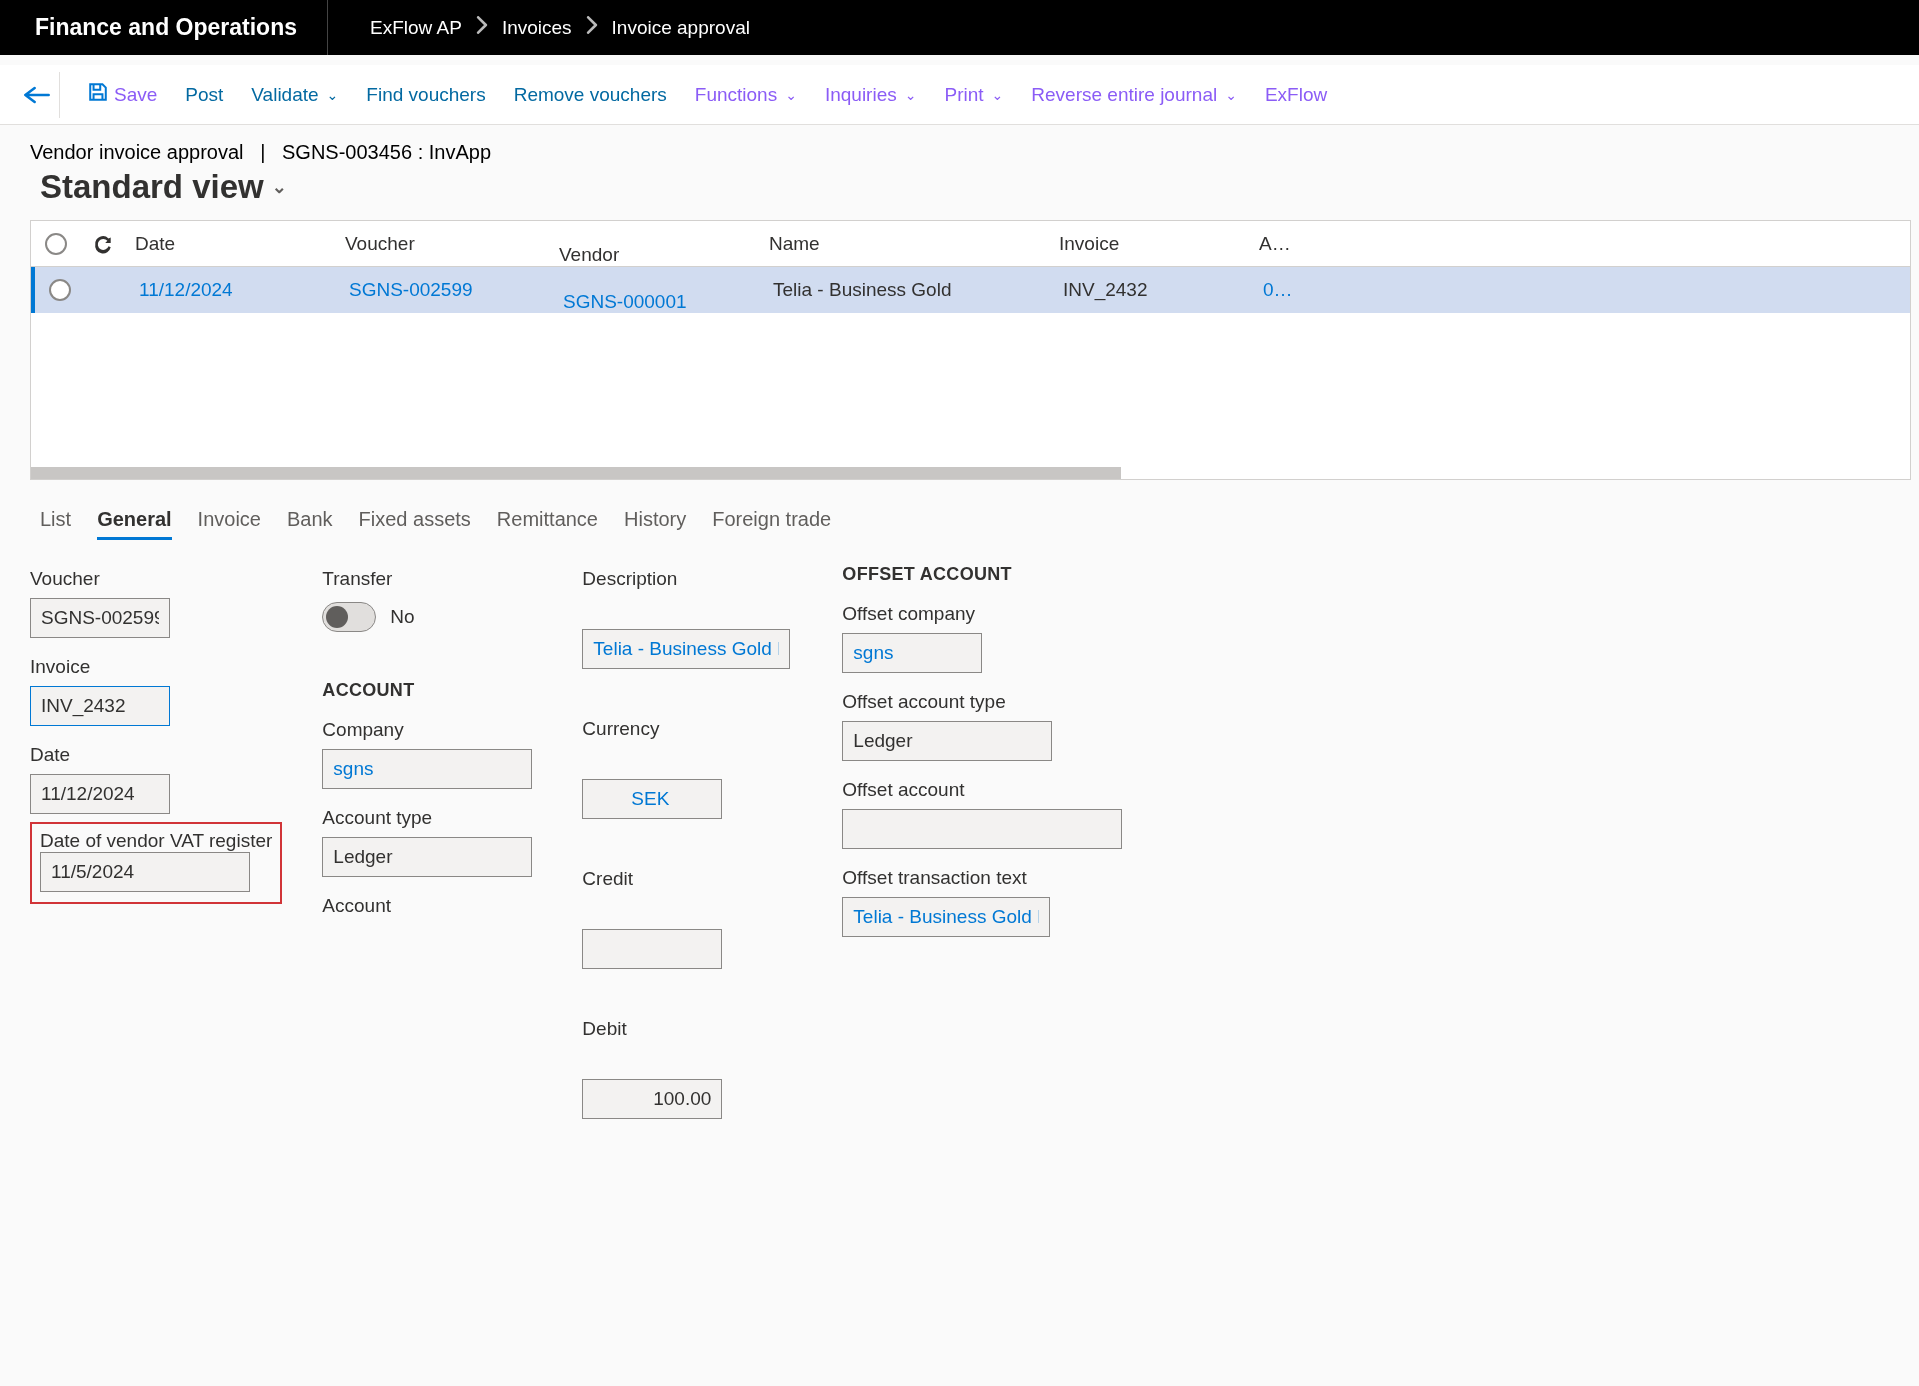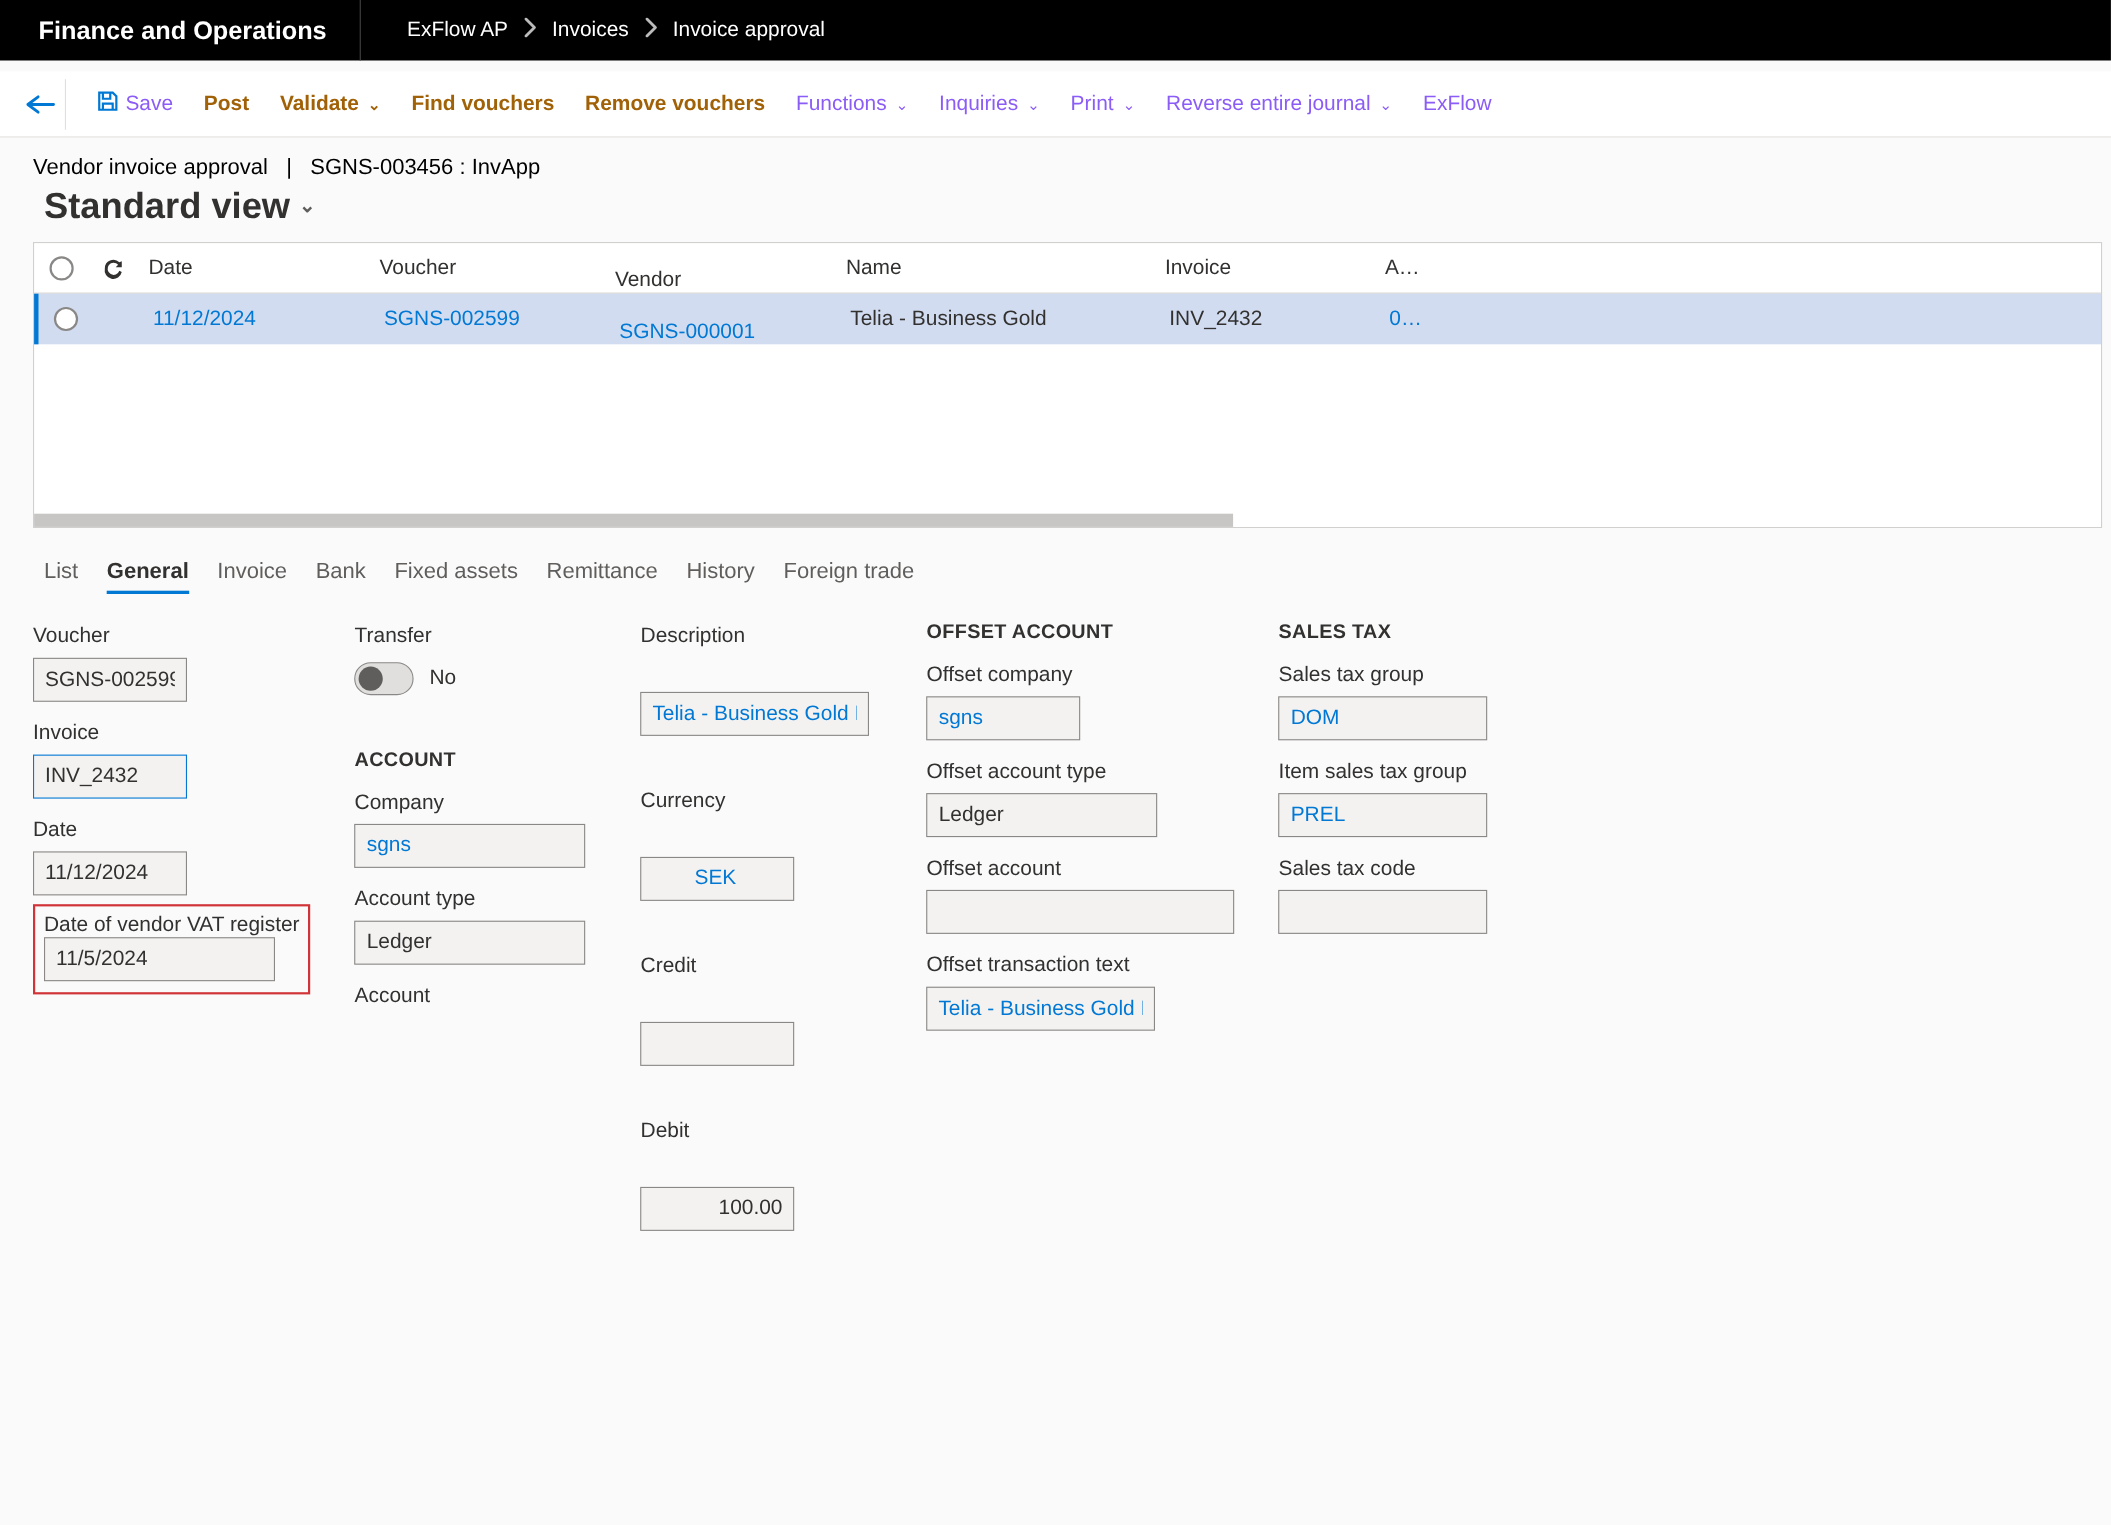--- a/index.html
+++ b/index.html
@@ -53,21 +53,21 @@
       border-right:1px solid #e1dfdd;
     }
     .action {
       display: flex;
       align-items: center;
       gap: 6px;
       cursor: pointer;
       color: #8b5cf6;
       white-space: nowrap;
     }
-    .action.dim { color: #a16207; font-weight: bold; }
+    .action.dim { color: #0369a1; }
     .action .chev { font-size: 14px; margin-left:2px; }
     .save-icon { color: #0078d4; }
     
     .ctx-header { padding: 16px 30px 4px 30px; color:#000000; font-size:20px; }
     .view-title { padding: 0 30px 14px 40px; font-size:33px; font-weight:600; display:flex; align-items:center; gap:8px; }
     .view-chev { font-size:18px; color:#605e5c; }
     
     .grid-wrap { margin: 0 8px 0 30px; background:#fff; border:1px solid #d2d0ce; height: 260px; overflow:hidden; }
     .grid-head, .grid-row { display:flex; align-items:center; }
     .grid-head { height:46px; border-bottom:1px solid #d2d0ce; }
@@ -291,23 +291,14 @@
     <div class="field-lbl">Offset company</div>
     <input class="inp linkish" style="width: 140px;" value="sgns">
     <div class="field-lbl">Offset account type</div>
     <input class="inp wide" value="Ledger" style="">
     <div class="field-lbl">Offset account</div>
     <input class="inp" style="width: 280px;" value="">
     <div class="field-lbl">Offset transaction text</div>
     <input class="inp linkish" style="width: 208px;" value="Telia - Business Gold I...">
   </div>
 
-  <div class="form-col" style="min-width:190px;">
-    <div class="sec-lbl" style="margin-top:6px;">SALES TAX</div>
-    <div class="field-lbl">Sales tax group</div>
-    <input class="inp linkish" style="width: 190px;" value="DOM">
-    <div class="field-lbl">Item sales tax group</div>
-    <input class="inp linkish" style="width: 190px;" value="PREL">
-    <div class="field-lbl">Sales tax code</div>
-    <input class="inp" style="width: 190px;" value="">
-  </div>
 
 </div>
 
 </body></html>

